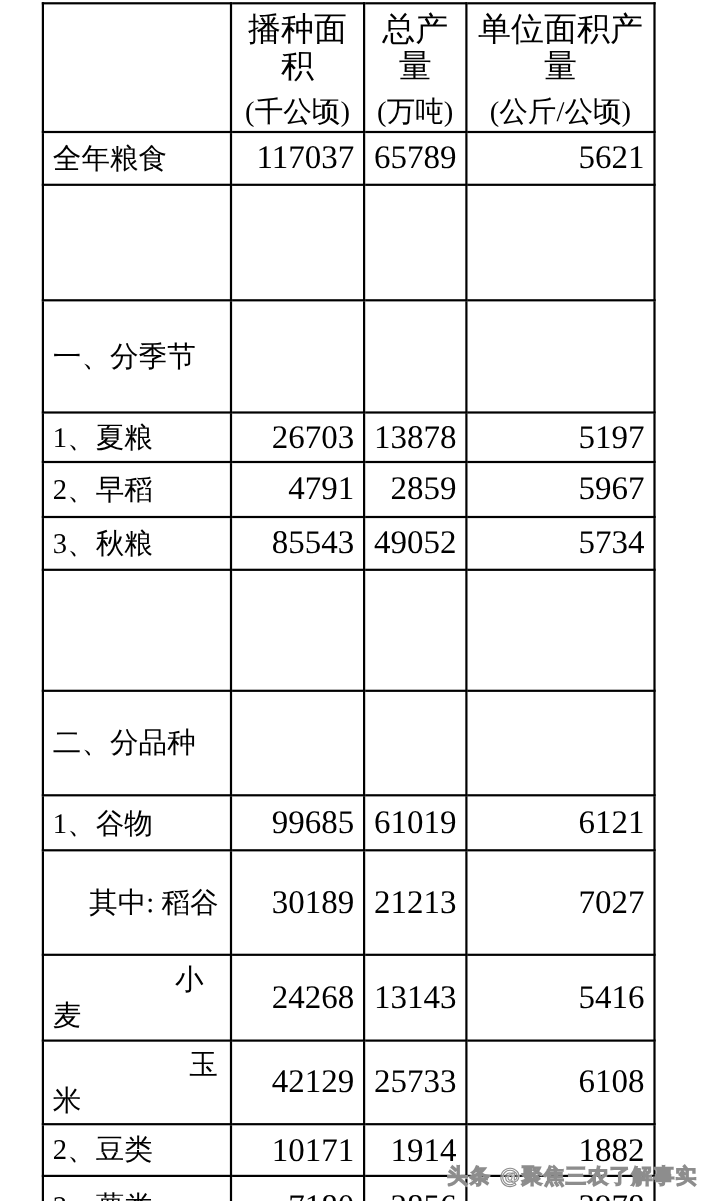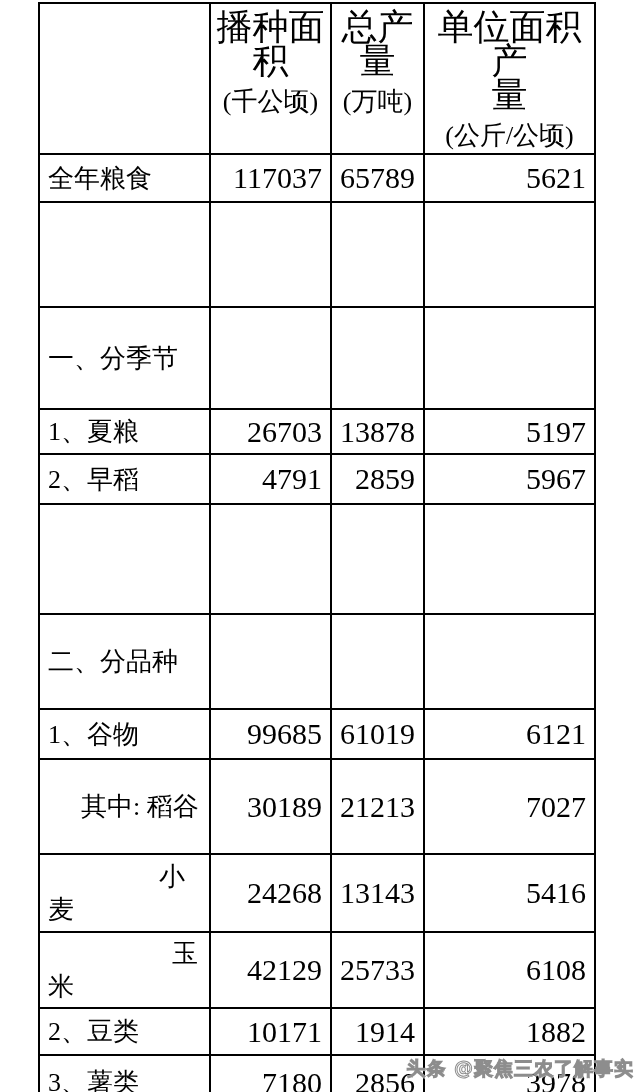--- a/index.html
+++ b/index.html
@@ -8,21 +8,21 @@
     background:#ffffff;color:#000;
     font-family:"Liberation Serif","DejaVu Serif",serif;
   }
   table.grain{
     border-collapse:collapse;table-layout:fixed;
     position:absolute;left:38px;top:2px;width:558px;
   }
   col.c1{width:171px;} col.c2{width:121px;} col.c3{width:93px;} col.c4{width:171px;}
   td,th{border:2px solid #000;overflow:hidden;vertical-align:middle;}
   th{vertical-align:top;padding:6px 4px 2px 4px;font-weight:normal;text-align:center;}
-  .hname{font-size:36px;line-height:34px;white-space:pre-line;}
+  .hname{font-size:30px;line-height:34px;white-space:pre-line;}
   .hunit{font-size:26px;line-height:30px;margin-top:9px;}
   td.lbl{font-size:26px;line-height:33px;text-align:left;padding:2px 6px 2px 8px;}
   td.num{font-size:30px;line-height:32px;text-align:right;padding:2px 8px 2px 2px;}
   td.lbl.ind-qizhong{text-indent:33px;}
   td.lbl.ind-xiaomai{text-indent:111px;}
   td.lbl.ind-yumi{text-indent:124px;}
   .watermark{
     position:absolute;top:1056px;right:6px;white-space:nowrap;
     font-family:"DejaVu Sans","Liberation Sans",sans-serif;
     font-size:19px;font-weight:bold;letter-spacing:1px;
@@ -90,20 +90,26 @@
     <td class="num">5197</td>
   </tr>
 
   <tr style="height:50px;">
     <td class="lbl">2、早稻</td>
     <td class="num">4791</td>
     <td class="num">2859</td>
     <td class="num">5967</td>
   </tr>
 
+  <tr style="height:48px;">
+    <td class="lbl">3、秋粮</td>
+    <td class="num">85543</td>
+    <td class="num">49052</td>
+    <td class="num">5734</td>
+  </tr>
 
   <tr style="height:110px;">
     <td class="lbl"></td>
     <td class="num"></td>
     <td class="num"></td>
     <td class="num"></td>
   </tr>
 
   <tr style="height:95px;">
     <td class="lbl">二、分品种</td>

